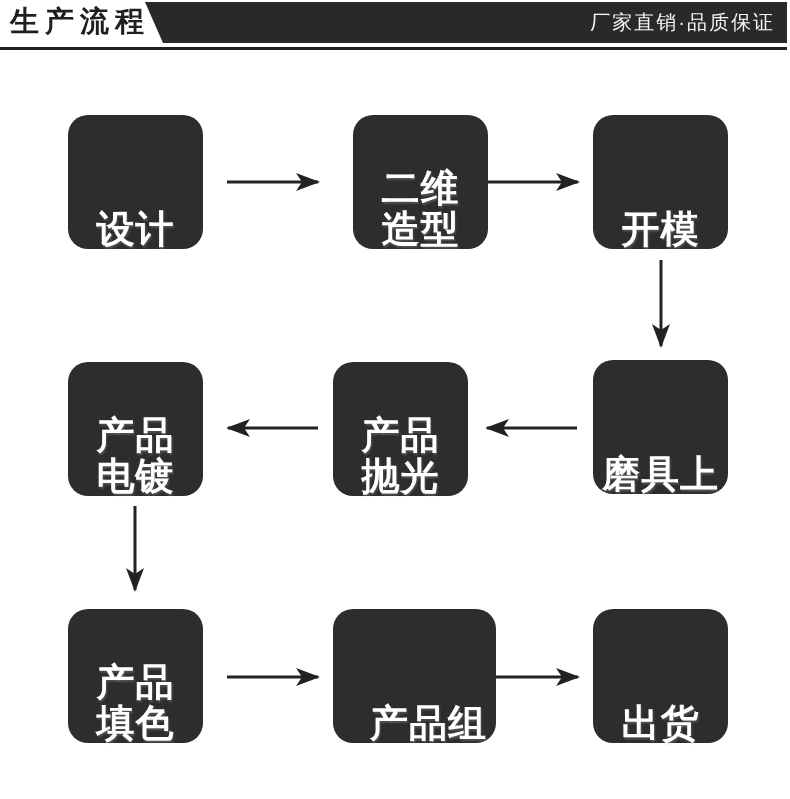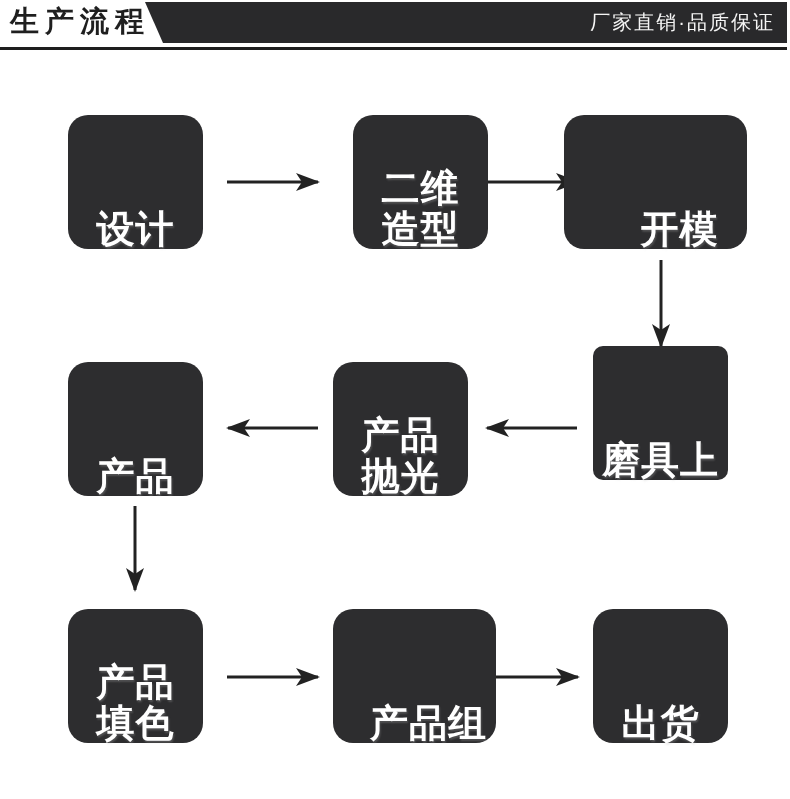--- a/index.html
+++ b/index.html
@@ -82,32 +82,33 @@
     <line x1="487" y1="677" x2="578" y2="677" marker-end="url(#barb)"></line>
   </svg>
 
   <div class="node" style="left:68px;top:115px;">
     <span>设计</span>
   </div>
   <div class="node" style="left:333px;top:115px;margin-left:20px;">
     <span>二维</span>
     <span>造型</span>
   </div>
-  <div class="node" style="left:564px;top:115px;padding-left:48px;">
+  <div class="node" style="left:593px;top:115px;">
     <span>开模</span>
   </div>
 
   <div class="node" style="left:68px;top:362px;">
     <span>产品</span>
+    <span>电镀</span>
   </div>
   <div class="node" style="left:333px;top:362px;">
     <span>产品</span>
     <span>抛光</span>
   </div>
-  <div class="node" style="left:593px;top:346px;border-radius:10px;">
+  <div class="node" style="left:593px;top:360px;">
     <span>磨具上</span>
   </div>
 
   <div class="node" style="left:68px;top:609px;">
     <span>产品</span>
     <span>填色</span>
   </div>
   <div class="node" style="left:333px;top:609px;padding-left:28px;">
     <span>产品组</span>
   </div>

